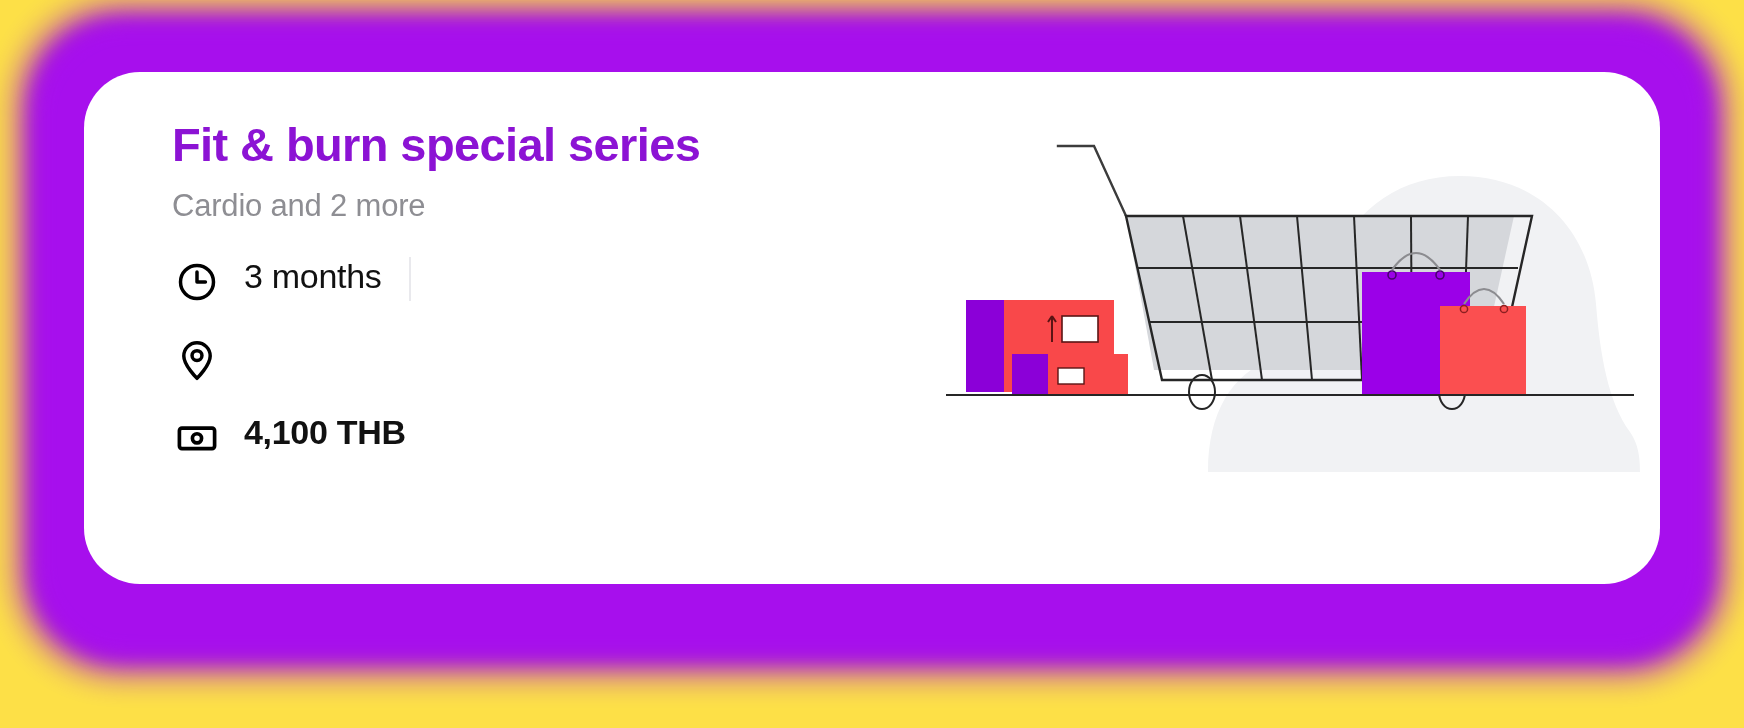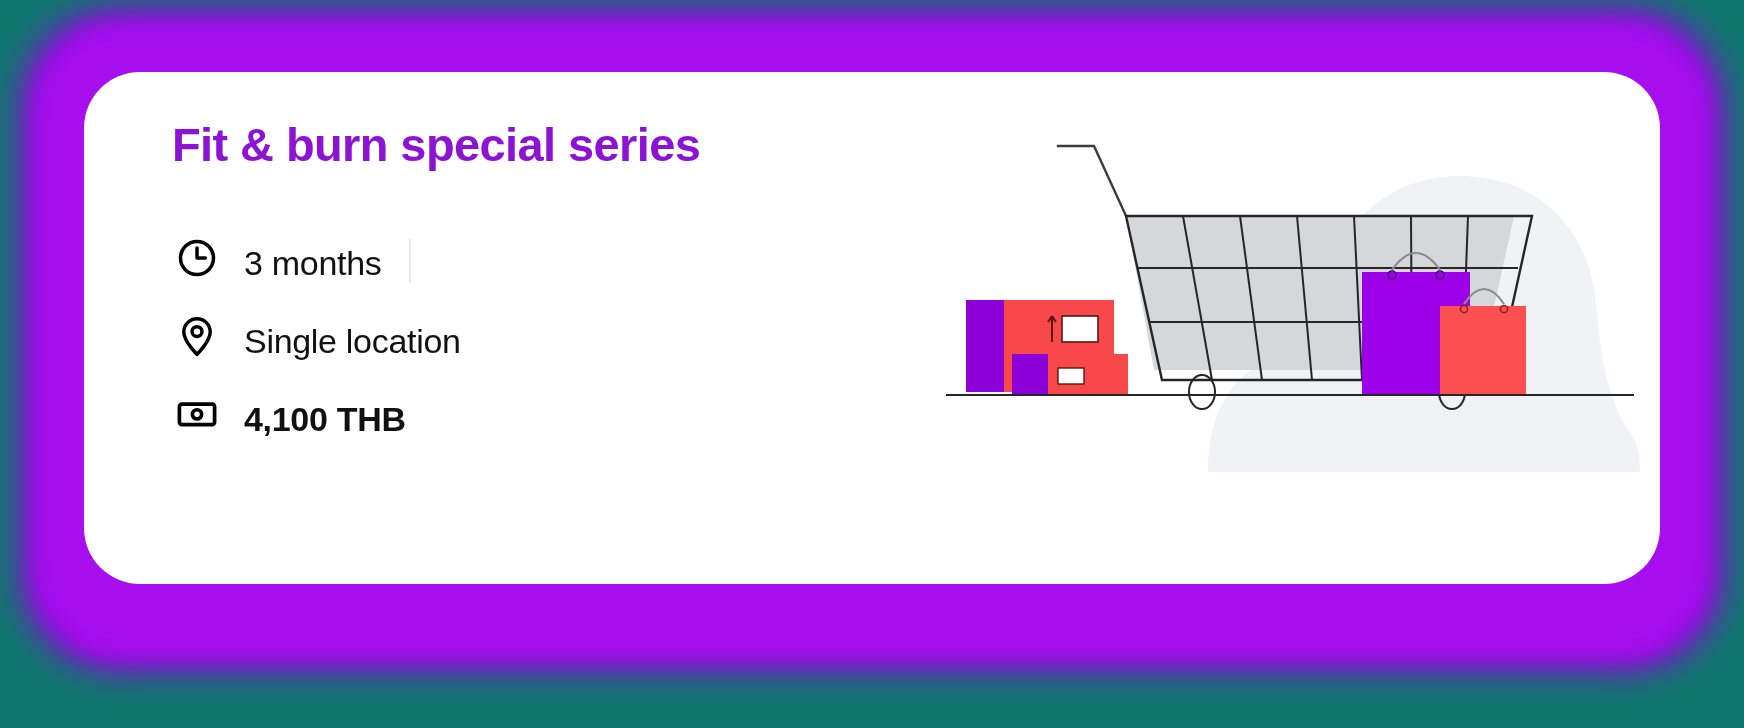--- a/index.html
+++ b/index.html
@@ -14,21 +14,21 @@
     overflow: hidden;
     font-family: "Liberation Sans", sans-serif;
     -webkit-font-smoothing: antialiased;
   }
 
   
   #stage {
     position: relative;
     width: 1744px;
     height: 728px;
-    background: #0f766e;
+    background: #fde047;
   }
 
   .glow-ring {
     position: absolute;
     left: 22px;
     top: 10px;
     width: 1700px;
     height: 660px;
     border-radius: 96px;
     background: #9b00e8;
@@ -84,21 +84,21 @@
     letter-spacing: -0.2px;
     line-height: 1.1;
   }
 
   .facts {
     margin-top: 34px;
   }
 
   .fact-row {
     display: flex;
-    align-items: flex-end;
+    align-items: flex-start;
     height: 78px;
   }
 
   .fact-icon {
     width: 50px;
     min-width: 50px;
     height: 50px;
     display: flex;
     align-items: center;
     justify-content: center;
@@ -146,20 +146,21 @@
 
   <div class="glow-ring"></div>
   <div class="glow-ring inner2"></div>
 
   <div class="card">
 
     <div class="info">
 
       <h1 class="title">Fit &amp; burn special series</h1>
 
+      <p class="subtitle">Cardio and 2 more</p>
 
       <div class="facts">
 
         <div class="fact-row">
           <span class="fact-icon">
             <svg width="44" height="44" viewBox="0 0 24 24" fill="none" stroke="#000000" stroke-width="1.9" stroke-linecap="round" stroke-linejoin="round">
               <circle cx="12" cy="12" r="9"></circle>
               <path d="M12 6.6 V12 H16.6"></path>
             </svg>
           </span>
@@ -167,21 +168,20 @@
           <span class="fact-divider"></span>
         </div>
 
         <div class="fact-row">
           <span class="fact-icon">
             <svg width="44" height="44" viewBox="0 0 24 24" fill="none" stroke="#000000" stroke-width="1.9" stroke-linecap="round" stroke-linejoin="round">
               <path d="M12 22s7.2-7.1 7.2-12.2A7.2 7.2 0 0 0 4.8 9.8C4.8 14.9 12 22 12 22z"></path>
               <circle cx="12" cy="9.6" r="2.7"></circle>
             </svg>
           </span>
-          <span class="fact-text">Single location</span>
         </div>
 
         <div class="fact-row">
           <span class="fact-icon">
             <svg width="44" height="44" viewBox="0 0 24 24" fill="none" stroke="#000000" stroke-width="2" stroke-linecap="round" stroke-linejoin="round">
               <rect x="2.4" y="6.6" width="19.2" height="11.2" rx="1.4"></rect>
               <circle cx="12" cy="12.2" r="2.5"></circle>
             </svg>
           </span>
           <span class="fact-text bold">4,100 THB</span>

